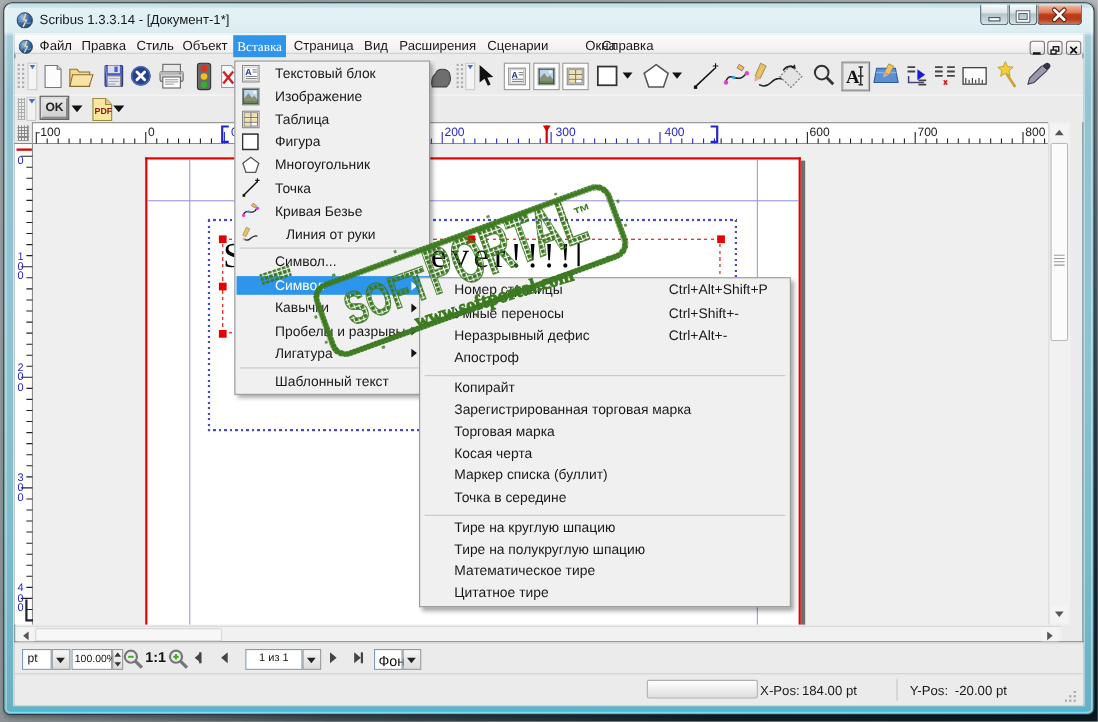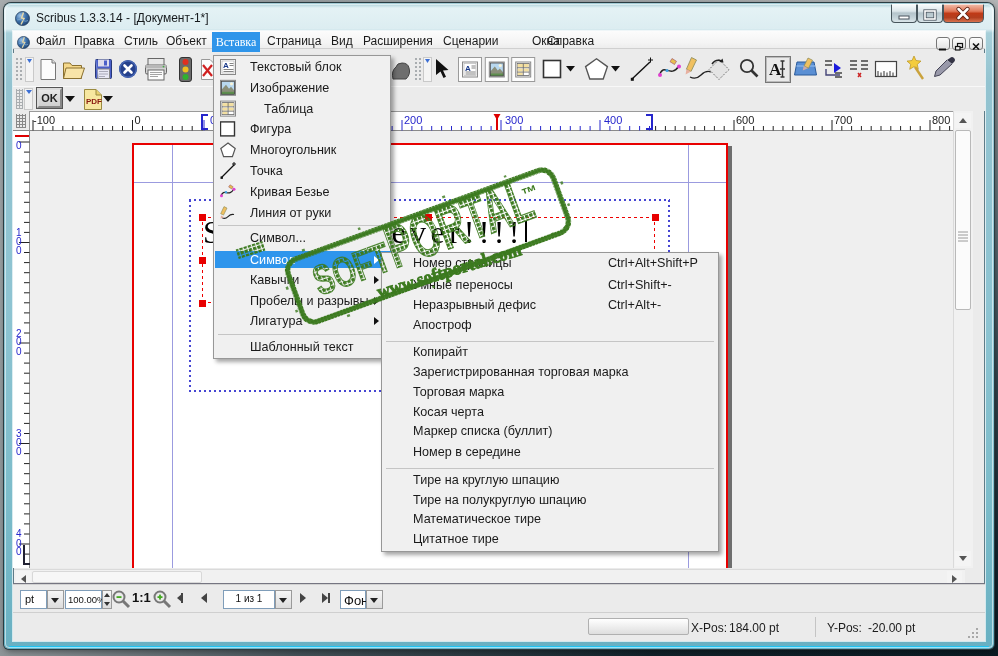--- a/index.html
+++ b/index.html
@@ -542,26 +542,26 @@
         <rect x="4" y="8" width="2" height="2"></rect>
         <rect x="8" y="8" width="2" height="2"></rect>
       </g>
     </svg>
 </div>
 
 <div class="menu" id="menu1" style="left:213px;top:55px;width:178px;height:304px">
   <div style="position:absolute;left:1px;top:195px;width:176px;height:17px;background:#2e95ec"></div>
   <div class="mrow" style="top:21.8px"><span style="margin-left:35px">Изображение</span></div>
   <div class="mrow" style="top:1px"><span style="margin-left:35px">Текстовый блок</span></div>
-  <div class="mrow" style="top:42.6px"><span style="margin-left:49px">Таблица</span></div>
+  <div class="mrow" style="top:42.6px"><span style="margin-left:35px">Таблица</span></div>
   <div class="mrow" style="top:63.4px"><span style="margin-left:35px">Фигура</span></div>
   <div class="mrow" style="top:84.2px"><span style="margin-left:35px">Многоугольник</span></div>
   <div class="mrow" style="top:105px"><span style="margin-left:35px">Точка</span></div>
   <div class="mrow" style="top:125.8px"><span style="margin-left:35px">Кривая Безье</span></div>
-  <div class="mrow" style="top:146.6px"><span style="margin-left:35px">Линия от руки</span></div>
+  <div class="mrow" style="top:146.6px"><span style="margin-left:45px">Линия от руки</span></div>
   <div class="msep" style="top:169px"></div>
   <div class="mrow" style="top:172px"><span style="margin-left:35px">Символ...</span></div>
   <div class="mrow" style="top:193.6px;color:#fff"><span style="margin-left:35px">Символ</span><div class="marr" style="top:6px;border-left-color:#fff"></div></div>
   <div class="mrow" style="top:214.4px"><span style="margin-left:35px">Кавычки</span><div class="marr" style="top:6px"></div></div>
   <div class="mrow" style="top:234.6px"><span style="margin-left:35px">Пробелы и разрывы</span><div class="marr" style="top:6px"></div></div>
   <div class="mrow" style="top:254.8px"><span style="margin-left:35px">Лигатура</span><div class="marr" style="top:6px"></div></div>
   <div class="msep" style="top:278px"></div>
   <div class="mrow" style="top:280.7px"><span style="margin-left:35px">Шаблонный текст</span></div>
   <svg style="position:absolute;left:6px;top:3px" width="20" height="165">
     <use href="#i-textpage" x="0" y="0"></use>
@@ -579,21 +579,21 @@
   <div class="mrow" style="top:0px"><span style="margin-left:30px">Номер страницы</span><span class="sc">Ctrl+Alt+Shift+P</span></div>
   <div class="mrow" style="top:21.9px"><span style="margin-left:30px">Умные переносы</span><span class="sc">Ctrl+Shift+-</span></div>
   <div class="mrow" style="top:41.9px"><span style="margin-left:30px">Неразрывный дефис</span><span class="sc">Ctrl+Alt+-</span></div>
   <div class="mrow" style="top:61.9px"><span style="margin-left:30px">Апостроф</span></div>
   <div class="msep" style="top:88px"></div>
   <div class="mrow" style="top:108.7px"><span style="margin-left:30px">Зарегистрированная торговая марка</span></div>
   <div class="mrow" style="top:89.2px"><span style="margin-left:30px">Копирайт</span></div>
   <div class="mrow" style="top:129.2px"><span style="margin-left:30px">Торговая марка</span></div>
   <div class="mrow" style="top:148.7px"><span style="margin-left:30px">Косая черта</span></div>
   <div class="mrow" style="top:168.2px"><span style="margin-left:30px">Маркер списка (буллит)</span></div>
-  <div class="mrow" style="top:188.7px"><span style="margin-left:30px">Номер в середине</span></div>
+  <div class="mrow" style="top:188.7px"><span style="margin-left:30px">Точка в середине</span></div>
   <div class="msep" style="top:215.3px"></div>
   <div class="mrow" style="top:217px"><span style="margin-left:30px">Тире на круглую шпацию</span></div>
   <div class="mrow" style="top:236.5px"><span style="margin-left:30px">Тире на полукруглую шпацию</span></div>
   <div class="mrow" style="top:256px"><span style="margin-left:30px">Математическое тире</span></div>
   <div class="mrow" style="top:275.6px"><span style="margin-left:30px">Цитатное тире</span></div>
 </div>
 
 <svg class="abs" style="left:180px;top:130px" width="440" height="230">
   <defs>
     <pattern id="stp" width="4.4" height="4.4" patternUnits="userSpaceOnUse">

